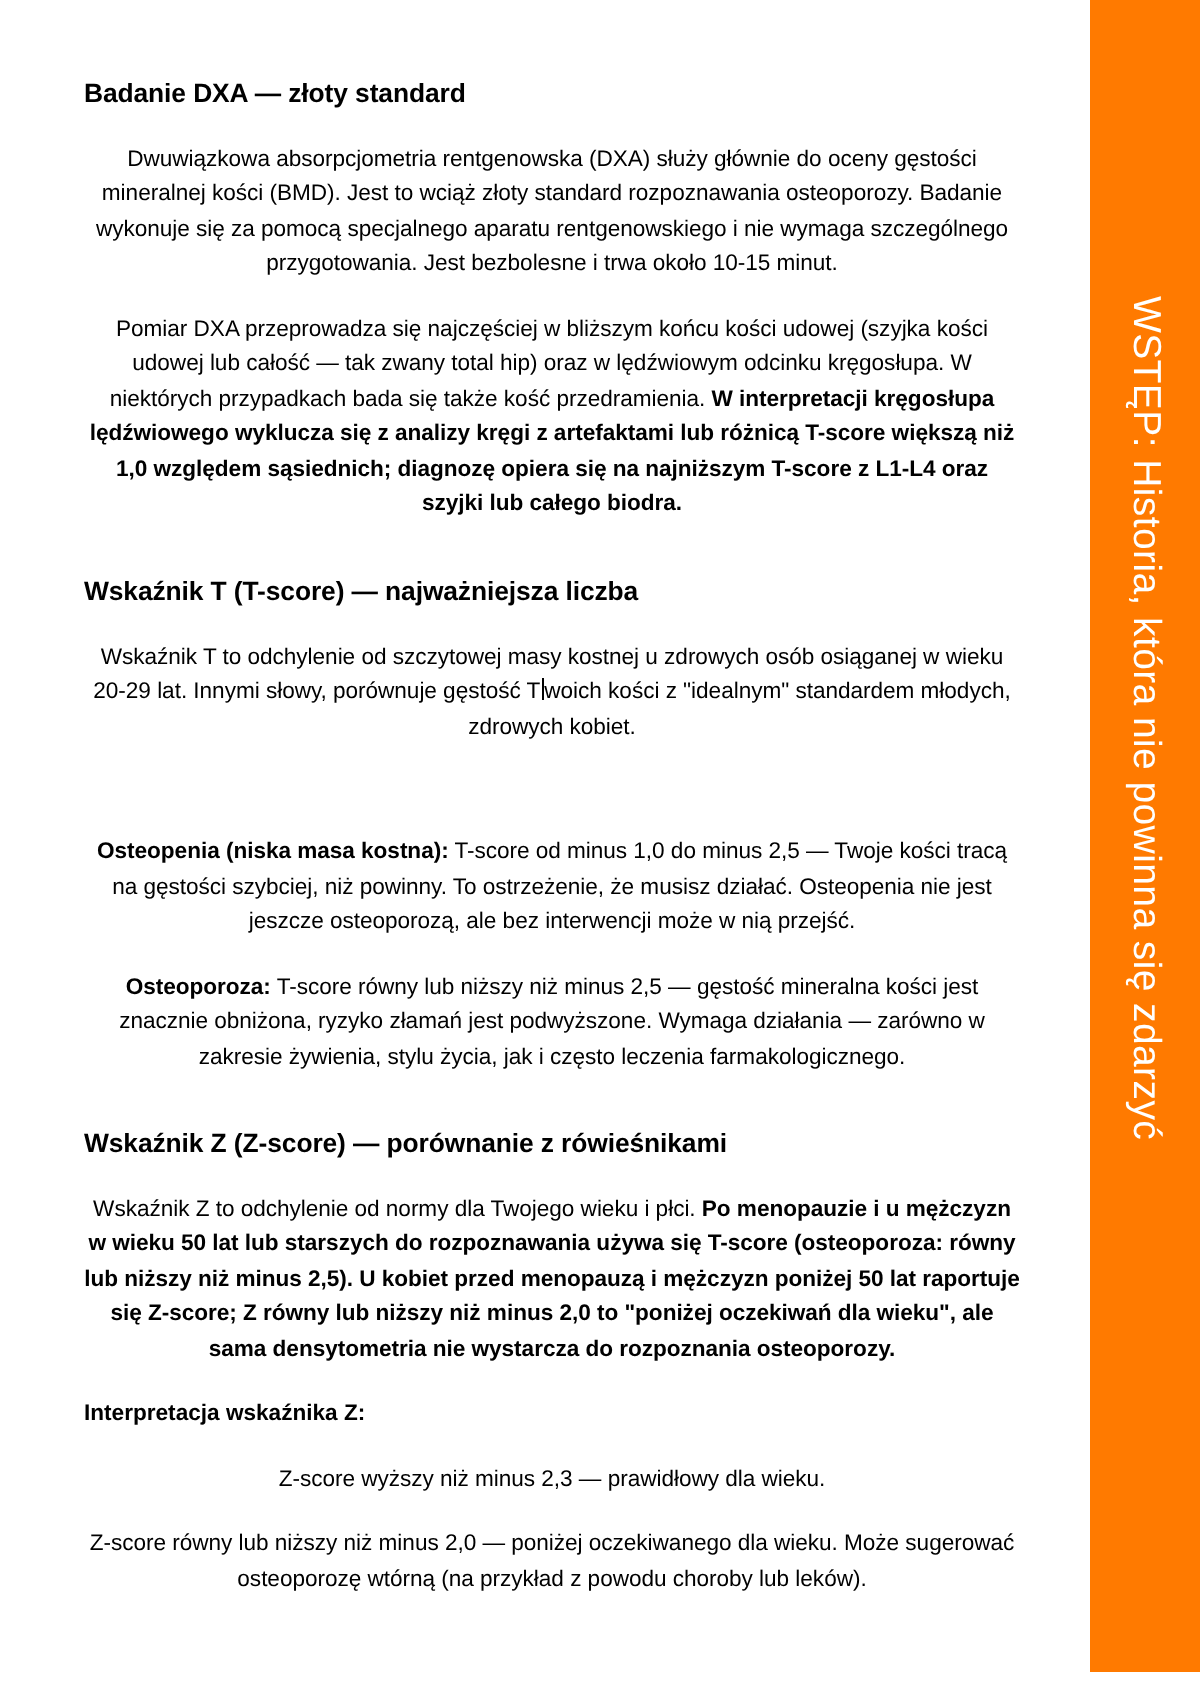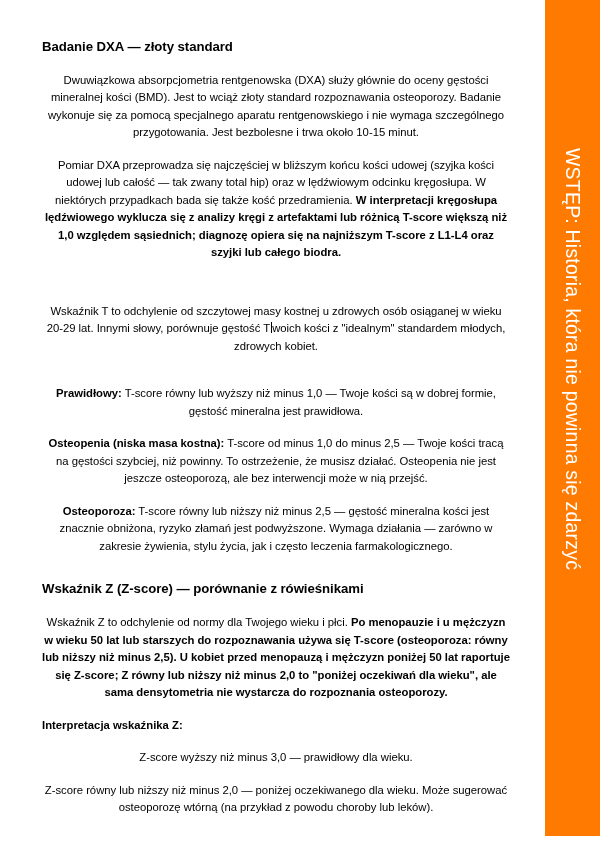--- a/index.html
+++ b/index.html
@@ -107,37 +107,37 @@
 
 <div class="page">
 
   <div class="content" id="doc-body">
       <h2 class="doc-heading">Badanie DXA — złoty standard</h2>
       <div style="height: 16px;"></div>
       <p class="doc-para"><span>Dwuwiązkowa absorpcjometria rentgenowska (DXA) służy głównie do oceny gęstości mineralnej kości (BMD). Jest to wciąż złoty standard rozpoznawania osteoporozy. Badanie wykonuje się za pomocą specjalnego aparatu rentgenowskiego i nie wymaga szczególnego przygotowania. Jest bezbolesne i trwa około 10-15 minut.</span></p>
       <div style="height: 15px;"></div>
       <p class="doc-para"><span>Pomiar DXA przeprowadza się najczęściej w bliższym końcu kości udowej (szyjka kości udowej lub całość — tak zwany total hip) oraz w lędźwiowym odcinku kręgosłupa. W niektórych przypadkach bada się także kość przedramienia. </span><span class="b">W interpretacji kręgosłupa lędźwiowego wyklucza się z analizy kręgi z artefaktami lub różnicą T-score większą niż 1,0 względem sąsiednich; diagnozę opiera się na najniższym T-score z L1-L4 oraz szyjki lub całego biodra.</span></p>
       <div style="height: 25px;"></div>
+      <h2 class="doc-heading">Wskaźnik T (T-score) — najważniejsza liczba</h2>
       <div style="height: 16px;"></div>
       <p class="doc-para"><span>Wskaźnik T to odchylenie od szczytowej masy kostnej u zdrowych osób osiąganej w wieku 20-29 lat. Innymi słowy, porównuje gęstość T</span><span class="caret"></span><span>woich kości z "idealnym" standardem młodych, zdrowych kobiet.</span></p>
       <div style="height: 15px;"></div>
       <div style="height: 15px;"></div>
-      <p class="doc-para"><span class="b">Prawidłowy:</span><span> T-score równy lub wyższy niż minus 1,0 — Twoje kości są w dobrej formie, gęstość mineralna jest prawidłowa.</span></p>
       <div style="height: 15px;"></div>
       <p class="doc-para"><span class="b">Osteopenia (niska masa kostna):</span><span> T-score od minus 1,0 do minus 2,5 — Twoje kości tracą na gęstości szybciej, niż powinny. To ostrzeżenie, że musisz działać. Osteopenia nie jest jeszcze osteoporozą, ale bez interwencji może w nią przejść.</span></p>
       <div style="height: 15px;"></div>
       <p class="doc-para"><span class="b">Osteoporoza:</span><span> T-score równy lub niższy niż minus 2,5 — gęstość mineralna kości jest znacznie obniżona, ryzyko złamań jest podwyższone. Wymaga działania — zarówno w zakresie żywienia, stylu życia, jak i często leczenia farmakologicznego.</span></p>
       <div style="height: 25px;"></div>
       <h2 class="doc-heading">Wskaźnik Z (Z-score) — porównanie z rówieśnikami</h2>
       <div style="height: 16px;"></div>
       <p class="doc-para"><span>Wskaźnik Z to odchylenie od normy dla Twojego wieku i płci. </span><span class="b">Po menopauzie i u mężczyzn w wieku 50 lat lub starszych do rozpoznawania używa się T-score (osteoporoza: równy lub niższy niż minus 2,5). U kobiet przed menopauzą i mężczyzn poniżej 50 lat raportuje się Z-score; Z równy lub niższy niż minus 2,0 to "poniżej oczekiwań dla wieku", ale sama densytometria nie wystarcza do rozpoznania osteoporozy.</span></p>
       <div style="height: 15px;"></div>
       <p class="doc-subhead">Interpretacja wskaźnika Z:</p>
       <div style="height: 15px;"></div>
-      <p class="doc-para"><span>Z-score wyższy niż minus 3,0 — prawidłowy dla wieku.</span></p>
+      <p class="doc-para"><span>Z-score wyższy niż minus 2,3 — prawidłowy dla wieku.</span></p>
       <div style="height: 15px;"></div>
       <p class="doc-para"><span>Z-score równy lub niższy niż minus 2,0 — poniżej oczekiwanego dla wieku. Może sugerować osteoporozę wtórną (na przykład z powodu choroby lub leków).</span></p>
     </div>
 
   <div class="side-tab">
     <div class="side-tab-label">WSTĘP: Historia, która nie powinna się zdarzyć</div>
   </div>
 
 </div>
 

